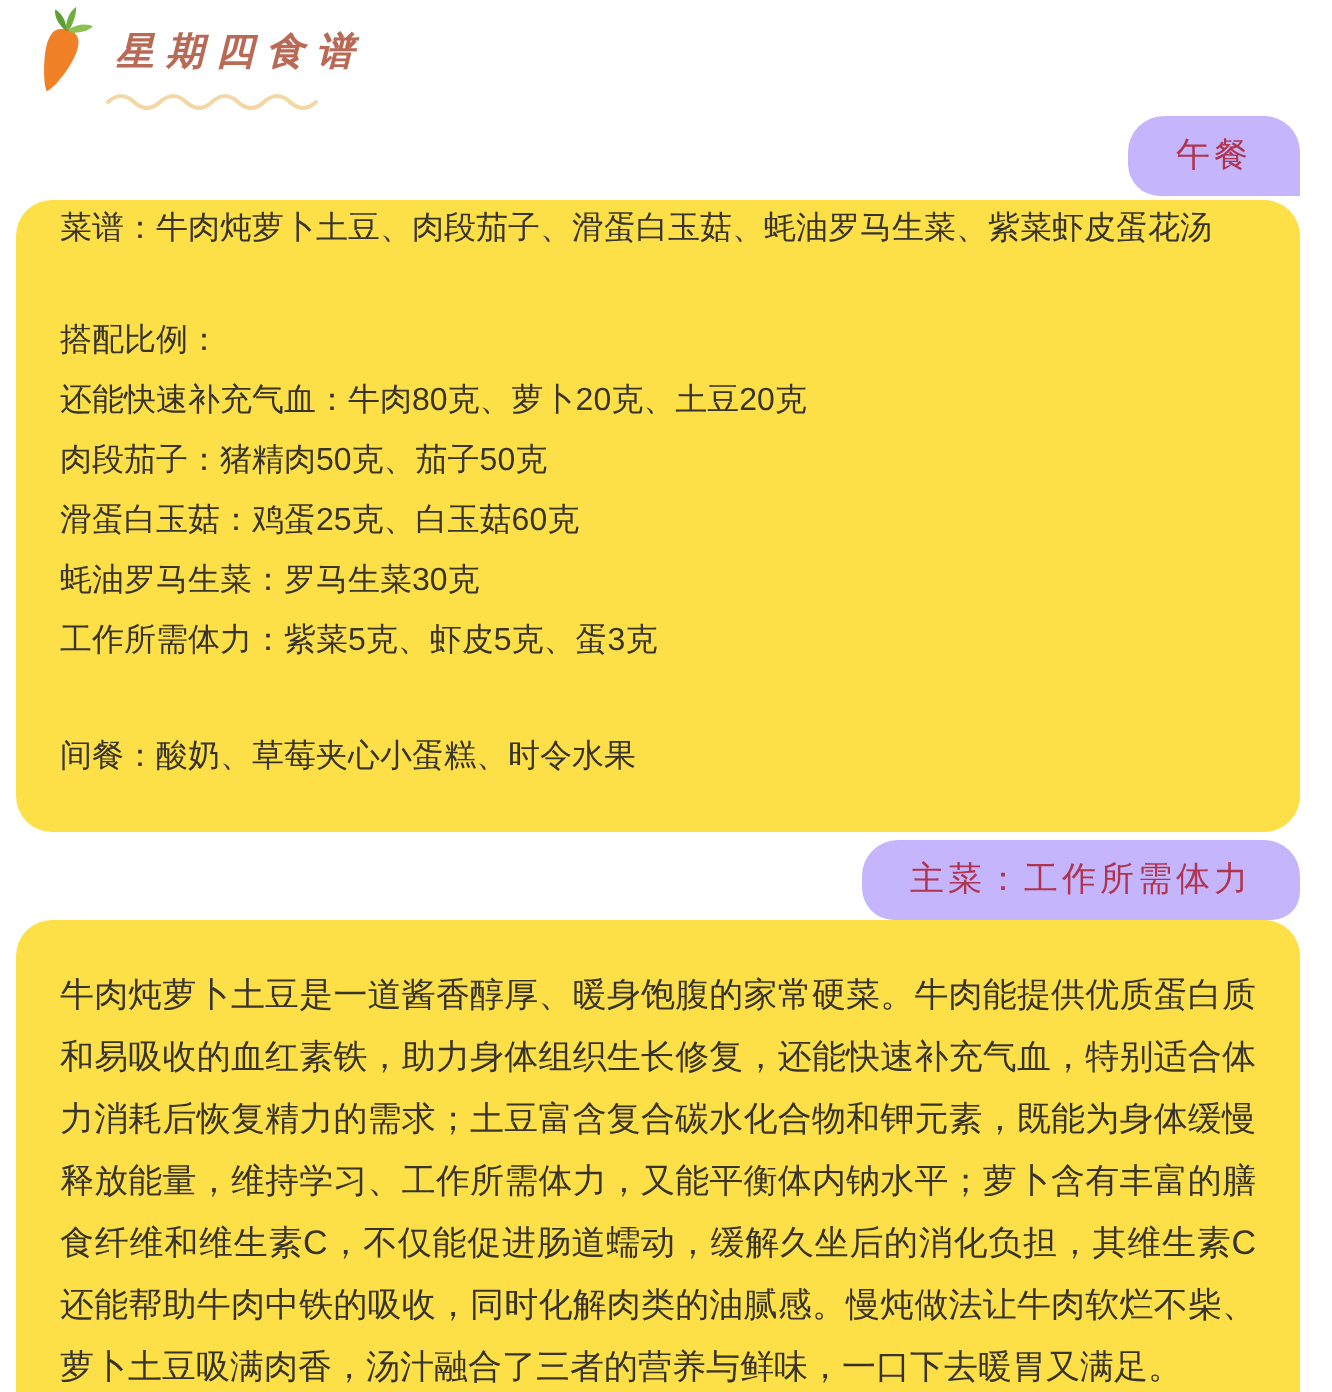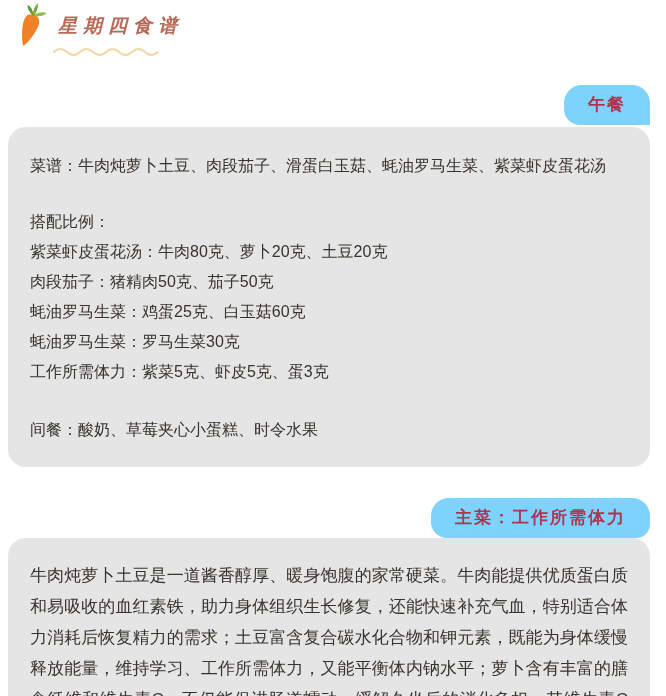--- a/index.html
+++ b/index.html
@@ -21,37 +21,36 @@
     position:absolute;left:58px;top:13px;
     margin:0;
     font-size:19px;font-weight:bold;font-style:italic;
     letter-spacing:6px;
     color:#b96a57;
   }
   .wave{position:absolute;left:52px;top:42px;}
   
   .badge-row{display:flex;justify-content:flex-end;margin-right:16px;}
   .badge{
-    background:#7dd3fc;
+    background:#c4b5fd;
     color:#b0344f;
-    font-size:17px;font-weight:bold;
+    font-size:17px;font-weight:normal;
     height:40px;line-height:40px;
     padding:0 24px;
     letter-spacing:2px;
-    margin-top:27px;
   }
   .badge-lunch{border-radius:18px 18px 0 16px;}
   .badge-main{border-radius:18px 18px 14px 16px;}
   .badge-row.first{margin-bottom:2px;}
   .badge-row.second{margin-top:4px;margin-bottom:0;}
   
   .card{
-    background:#e5e5e5;
+    background:#fde047;
     margin:0 16px 0 8px;
-    padding:24px 22px 16px 22px;
+    padding:0 22px 16px 22px;
     color:#38332b;
     font-size:16px;
   }
   .card.menu{border-radius:18px;margin-bottom:4px;}
   .card.desc{border-radius:18px 18px 0 0;min-height:240px;padding-top:22px;}
   .card p{margin:0;line-height:30px;}
   .dishes-line{margin-bottom:26px !important;}
   .ratio-title{margin-top:26px !important;}
   .snack-line{margin-top:28px !important;margin-bottom:6px !important;}
   .desc-text{
@@ -85,23 +84,23 @@
     </span>
   </div>
 
   <div class="badge-row first">
     <div class="badge badge-lunch">午餐</div>
   </div>
 
   <section class="card menu">
     <p class="dishes-line">菜谱：牛肉炖萝卜土豆、肉段茄子、滑蛋白玉菇、蚝油罗马生菜、紫菜虾皮蛋花汤</p>
     <p class="ratio-title">搭配比例：</p>
-    <p class="ratio-line">紫菜虾皮蛋花汤：牛肉80克、萝卜20克、土豆20克</p>
+    <p class="ratio-line">还能快速补充气血：牛肉80克、萝卜20克、土豆20克</p>
     <p class="ratio-line">肉段茄子：猪精肉50克、茄子50克</p>
-    <p class="ratio-line">蚝油罗马生菜：鸡蛋25克、白玉菇60克</p>
+    <p class="ratio-line">滑蛋白玉菇：鸡蛋25克、白玉菇60克</p>
     <p class="ratio-line">蚝油罗马生菜：罗马生菜30克</p>
     <p class="ratio-line">工作所需体力：紫菜5克、虾皮5克、蛋3克</p>
     <p class="snack-line">间餐：酸奶、草莓夹心小蛋糕、时令水果</p>
   </section>
 
   <div class="badge-row second">
     <div class="badge badge-main">主菜：工作所需体力</div>
   </div>
 
   <section class="card desc">

